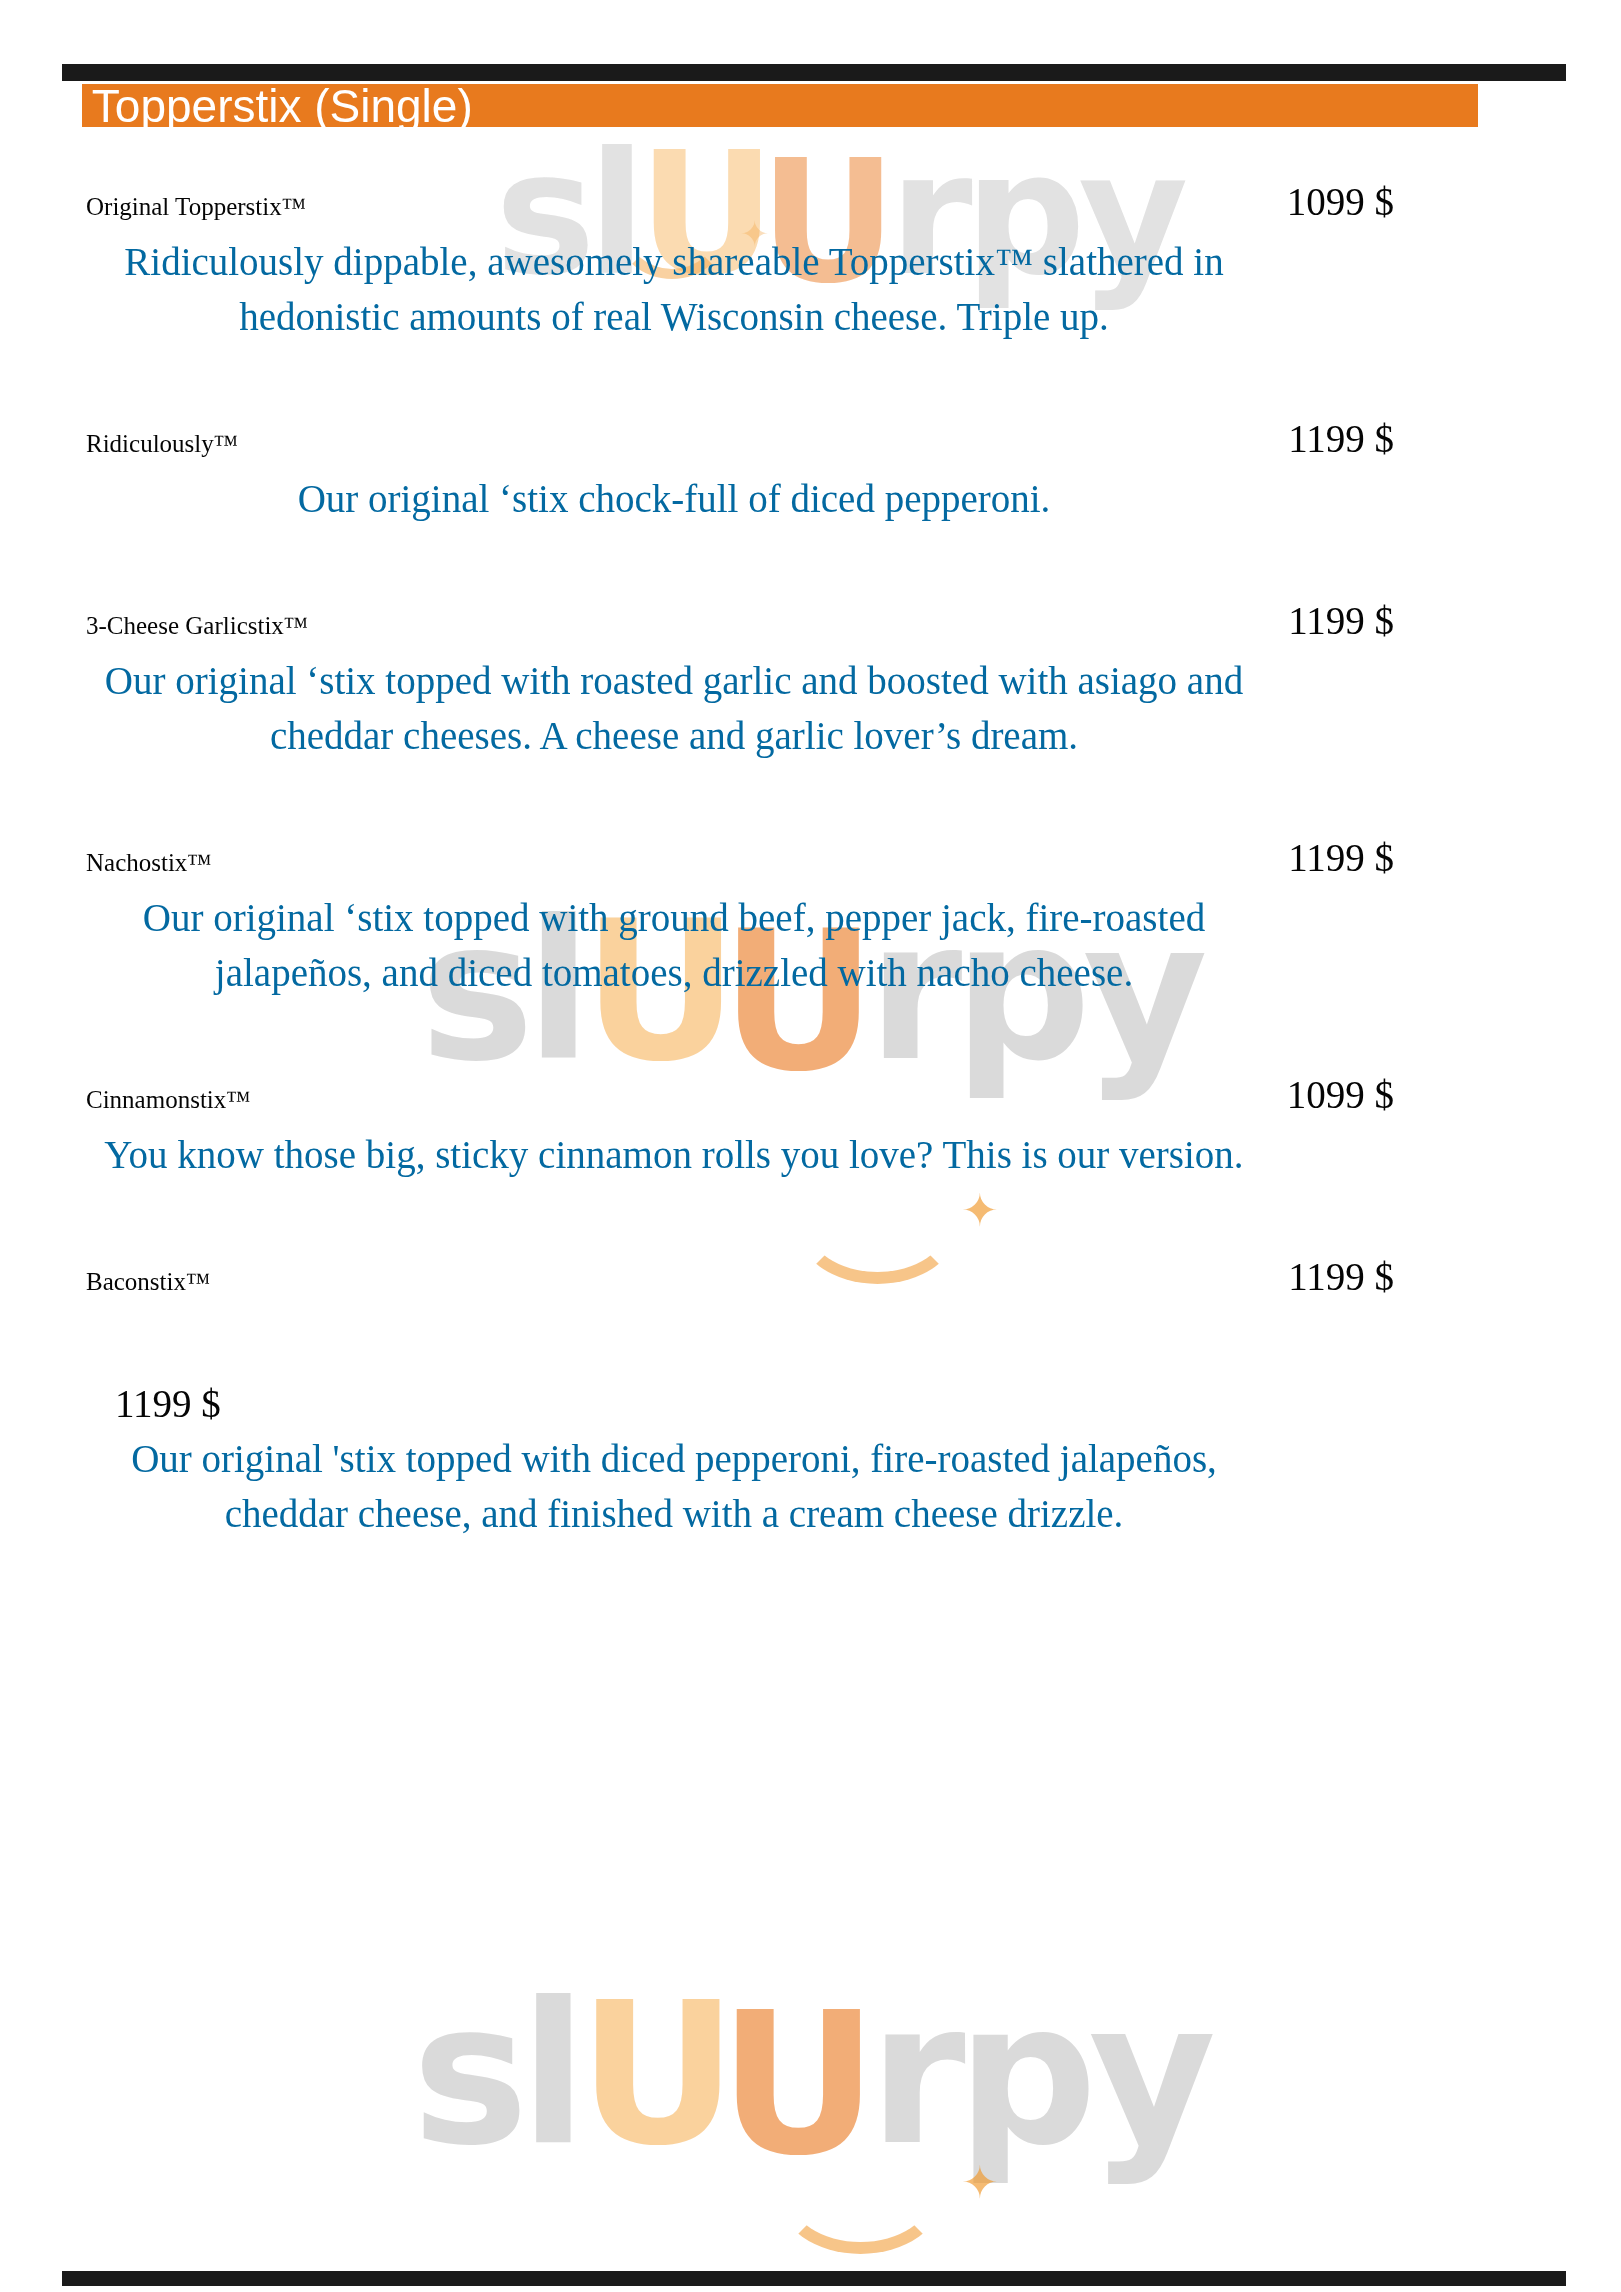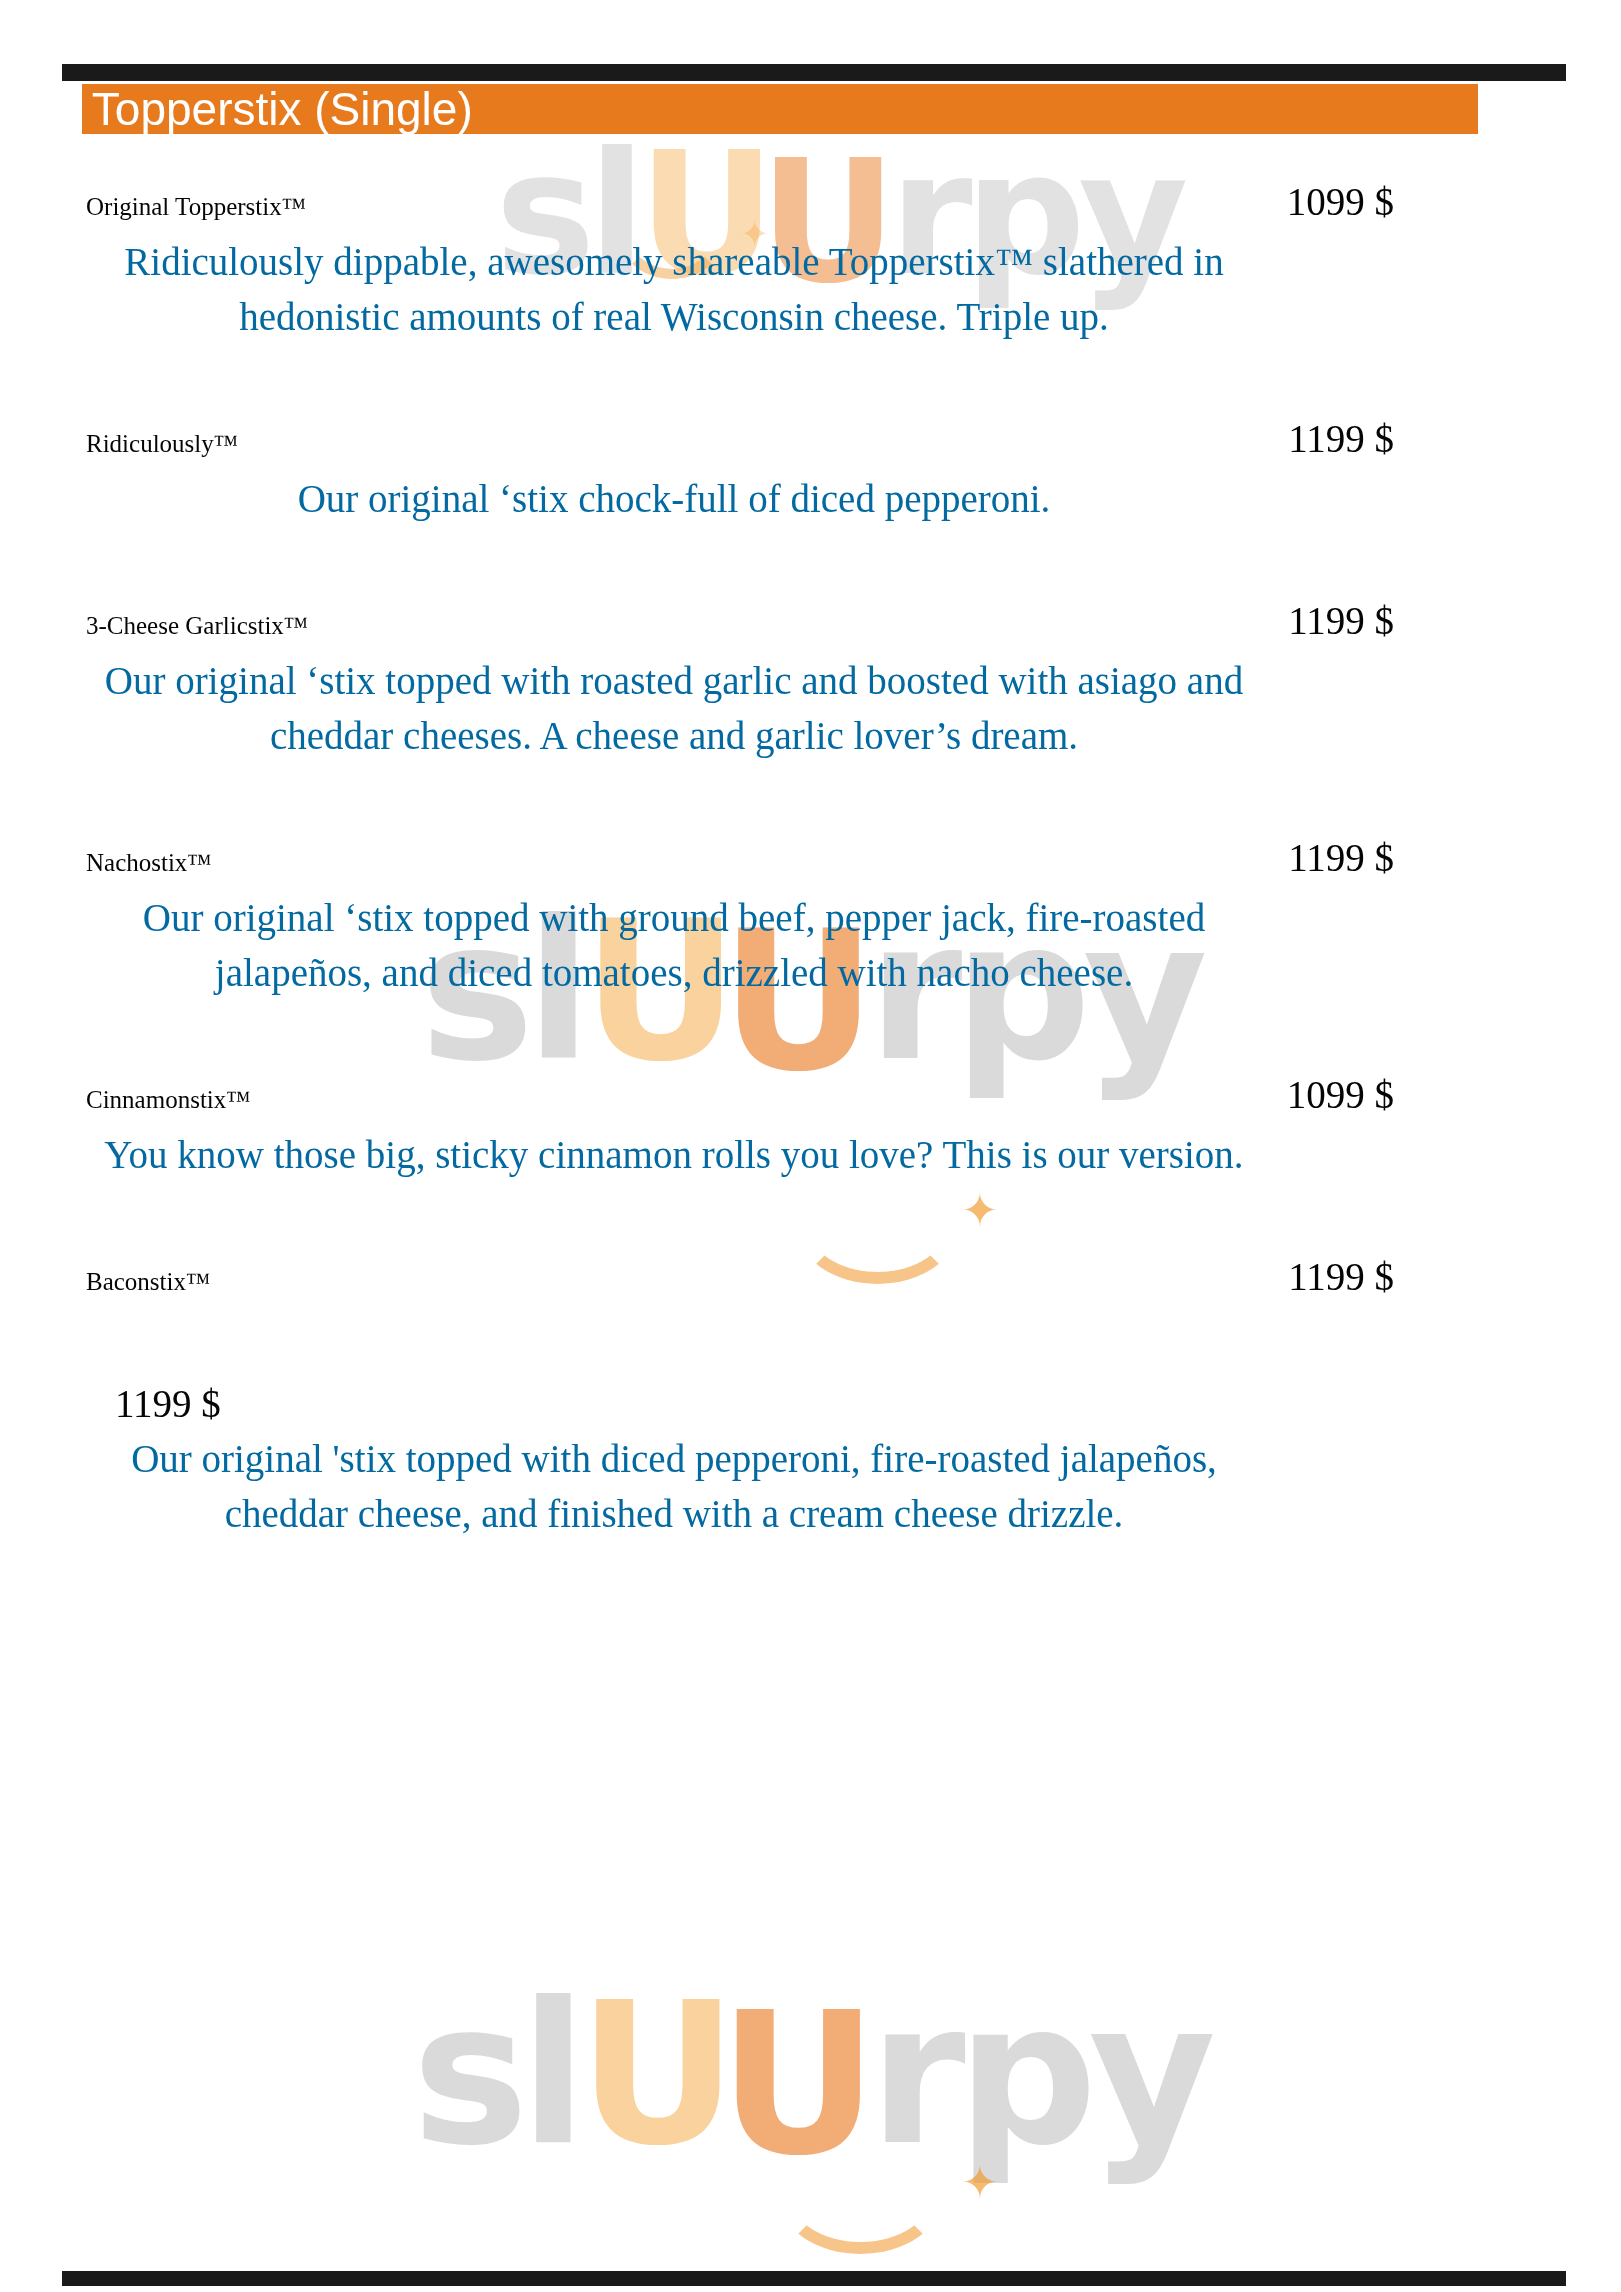--- a/index.html
+++ b/index.html
@@ -25,21 +25,21 @@
   }
   .bar-top    { top: 64px;  height: 16.7px; }
   .bar-bottom { top: 2271px; height: 14.7px; }
 
   
   .header {
     position: absolute;
     left: 82px;
     top: 84px;
     width: 1396px;
-    height: 50px;
+    height: 43px;
     background: #e87a1e;
     z-index: 3;
     display: flex;
     align-items: center;
     padding-left: 9.8px;
   }
   .header .title {
     font-family: "Liberation Sans", sans-serif;
     font-size: 46px;
     color: #ffffff;

